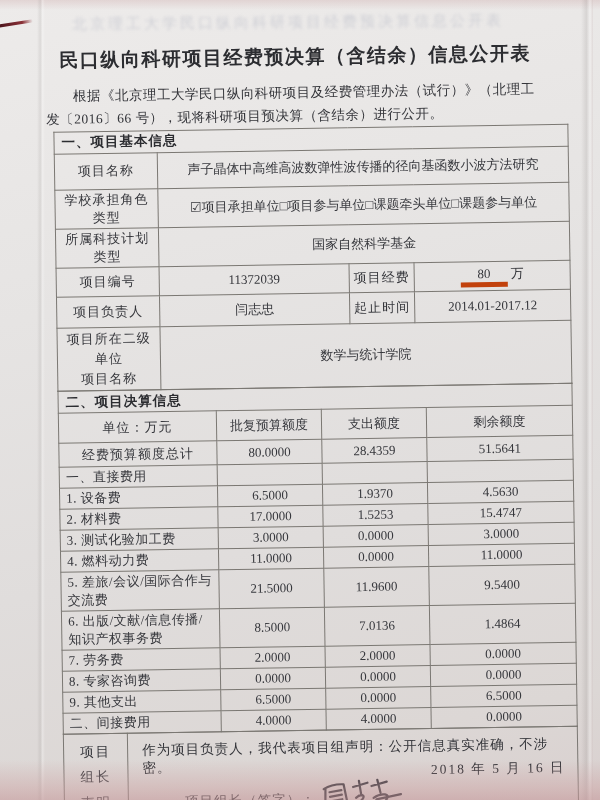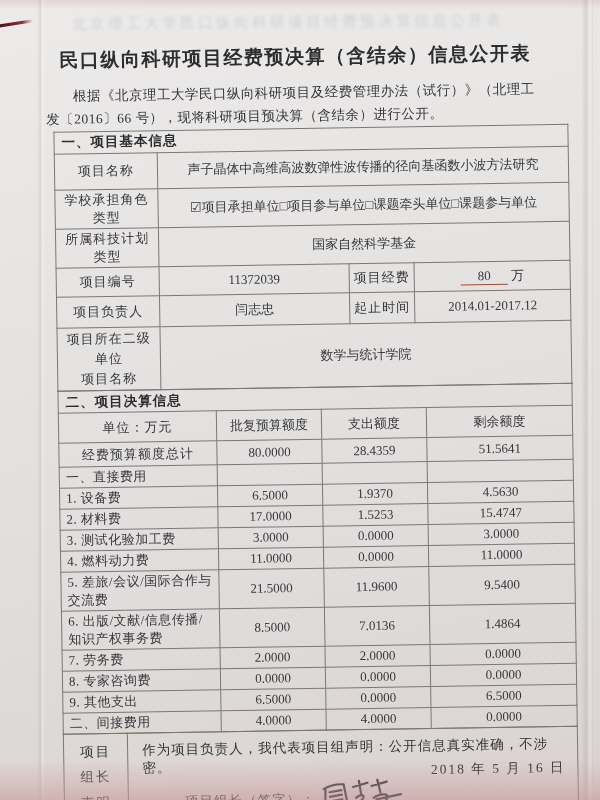--- a/index.html
+++ b/index.html
@@ -35,21 +35,21 @@
     font-size:13px;color:#36373c;}
   td{border:1px solid #7b7873;padding:1px 4px;vertical-align:middle;overflow:hidden;}
   .tbl-2,.tbl-3{margin-top:-1px;}
   .band{font-weight:bold;font-size:13.5px;color:#2c2d31;padding-left:7px;height:19px;letter-spacing:1px;}
   .c{text-align:center;}
   .lbl{text-align:center;letter-spacing:1px;}
   .left{text-align:left;padding-left:6px;letter-spacing:.5px;}
   .r-name{height:36px;} .r-role{height:33px;} .r-plan{height:29px;}
   .r-code{height:29px;} .r-leader{height:31px;} .r-unit{height:42px;}
   .h-head{height:30px;} .h-total{height:24px;} .h-dir{height:17px;} .h-item{height:21px;}
-  .u{display:inline-block;border-bottom:1px solid #c2410c;padding:0 17px;}
+  .u{display:inline-block;border-bottom:5px solid #c2410c;padding:0 17px;}
   .unit2{line-height:1.55;}
 
   .decl-left{height:84px;text-align:center;letter-spacing:2px;line-height:1.9;font-size:13.5px;}
   .decl-right{position:relative;vertical-align:top;}
   .statement{padding:7px 8px 0 10px;font-size:13.5px;letter-spacing:1px;color:#333439;}
   .signline{margin-top:12px;display:flex;align-items:center;justify-content:center;
     transform:translateX(-55px);font-size:13.5px;letter-spacing:1px;}
   .sig{width:92px;height:36px;margin:-10px 0 0 4px;transform:rotate(-5deg);}
   .sig path{stroke:#2a2c34;stroke-width:2.4;fill:none;stroke-linecap:round;stroke-linejoin:round;}
   .date{position:absolute;right:12px;top:32px;font-size:13.5px;letter-spacing:2px;color:#303136;}

